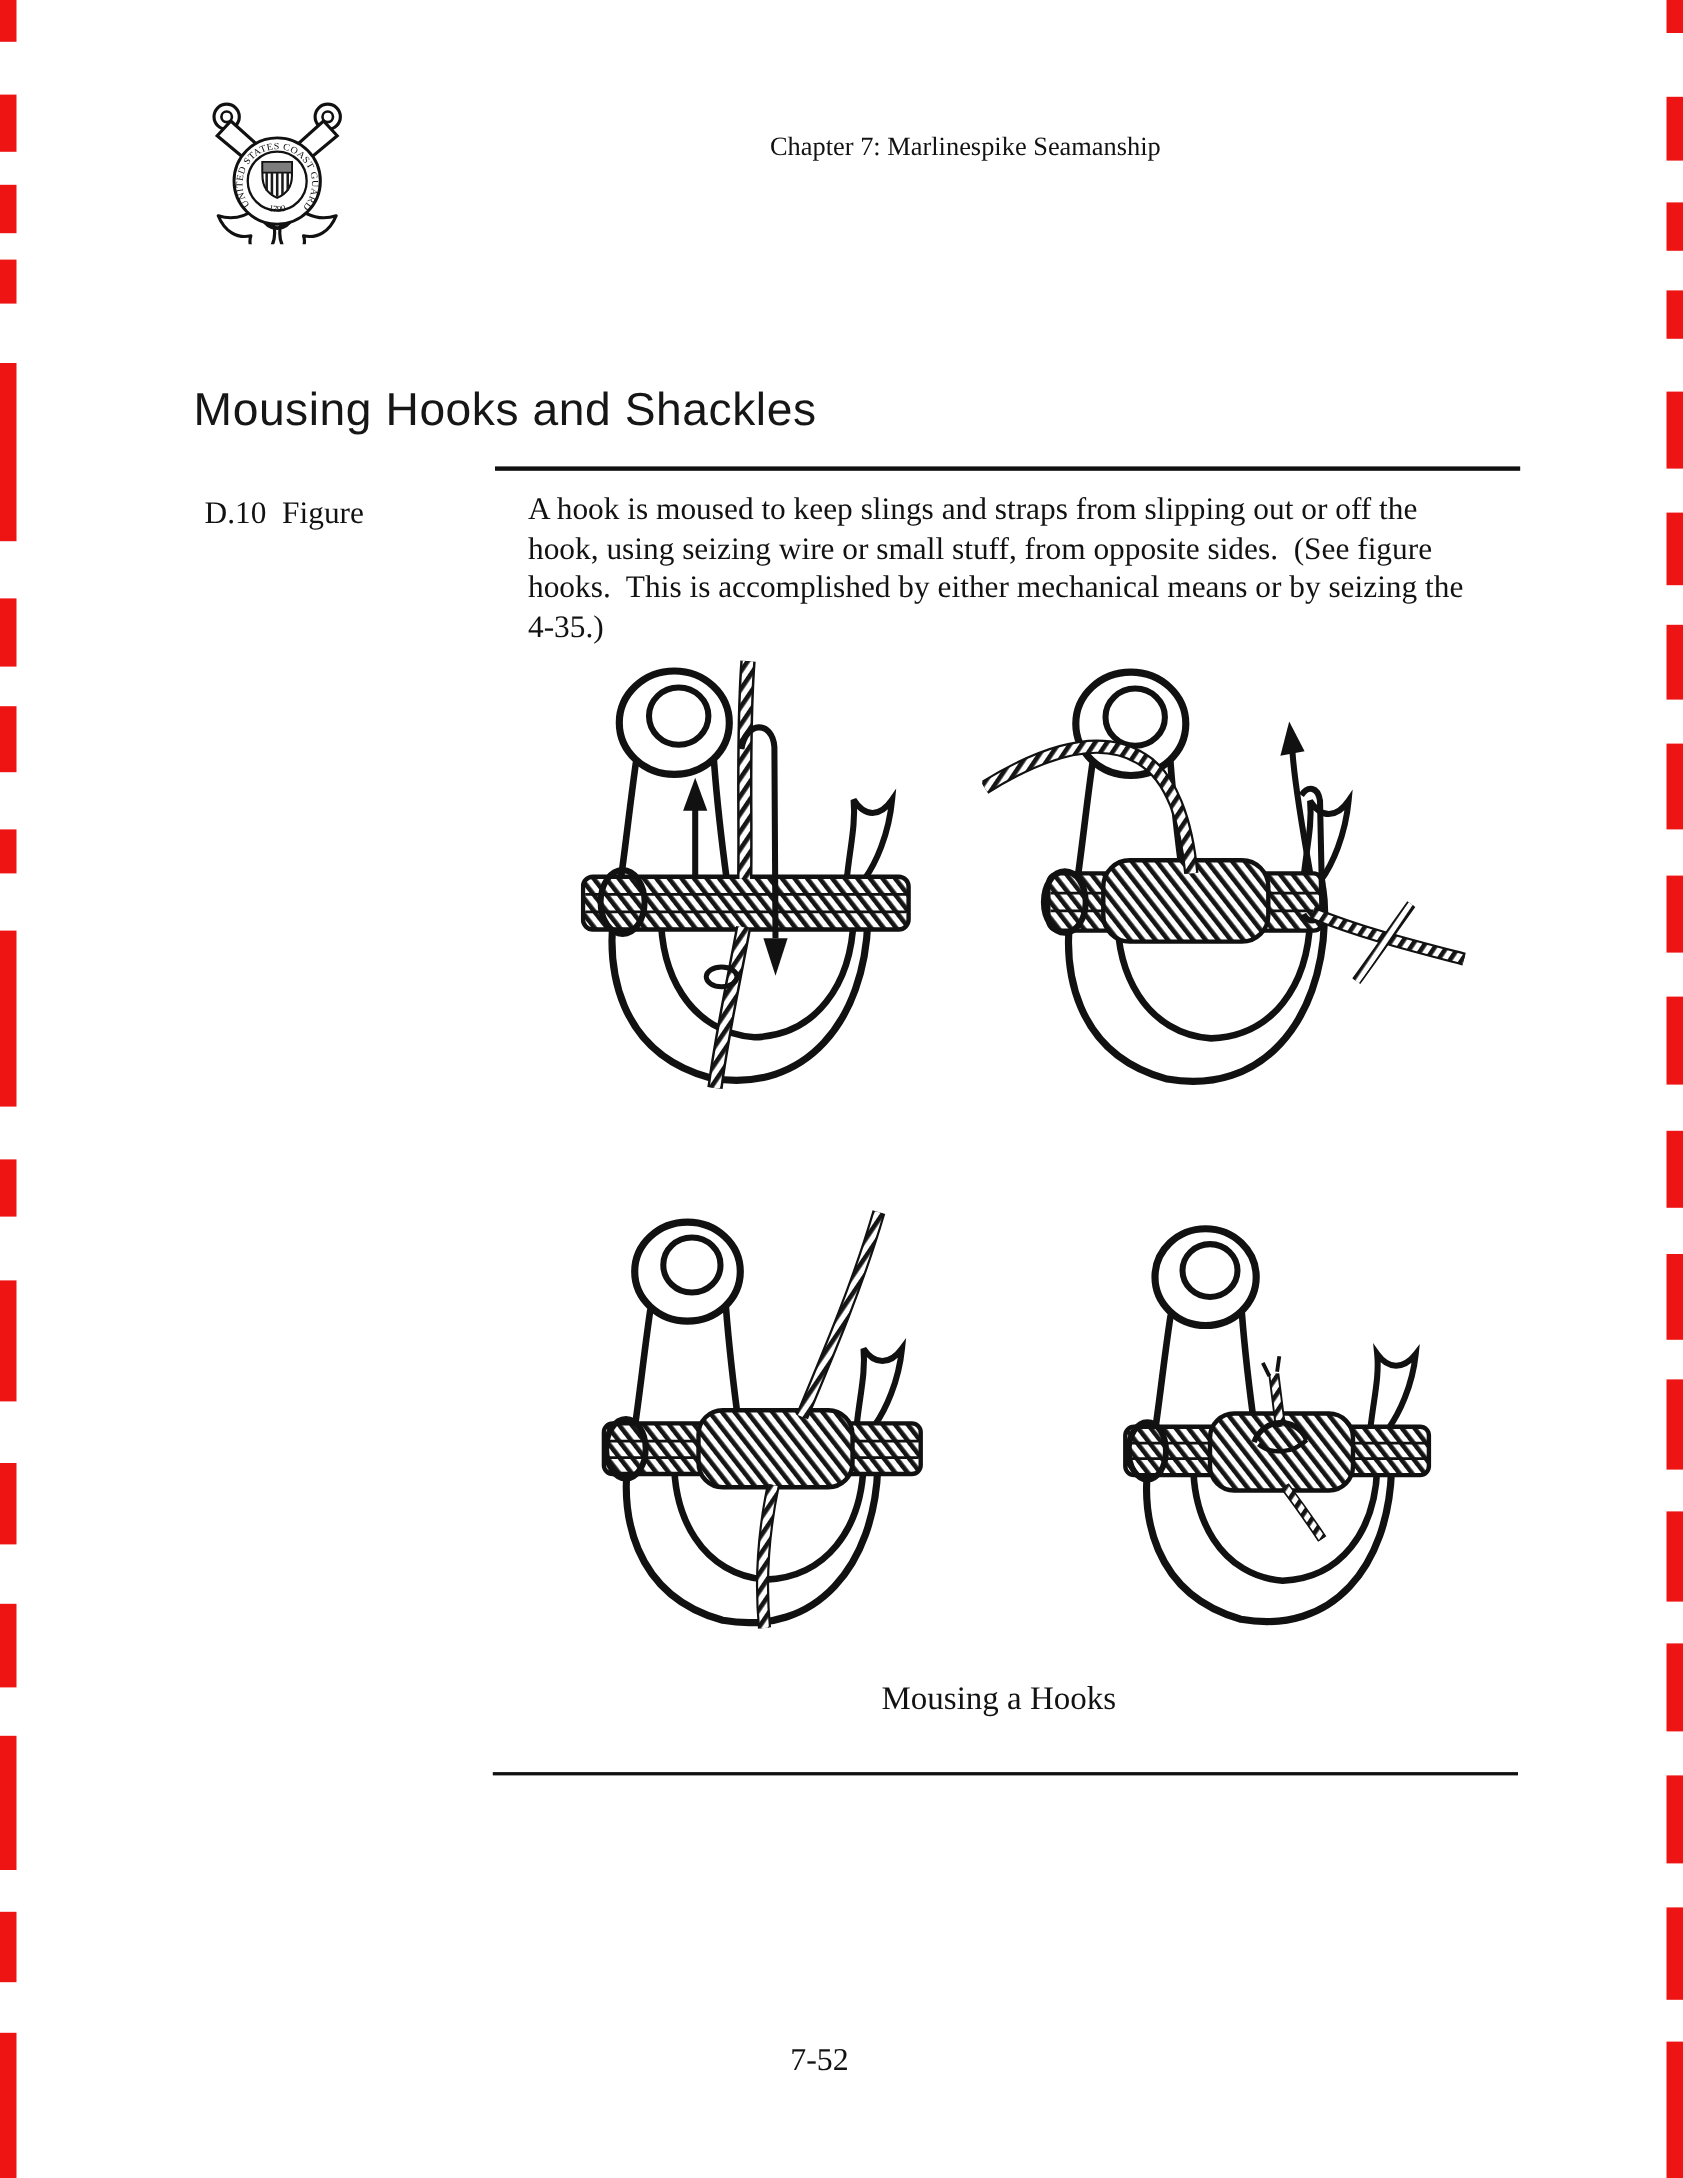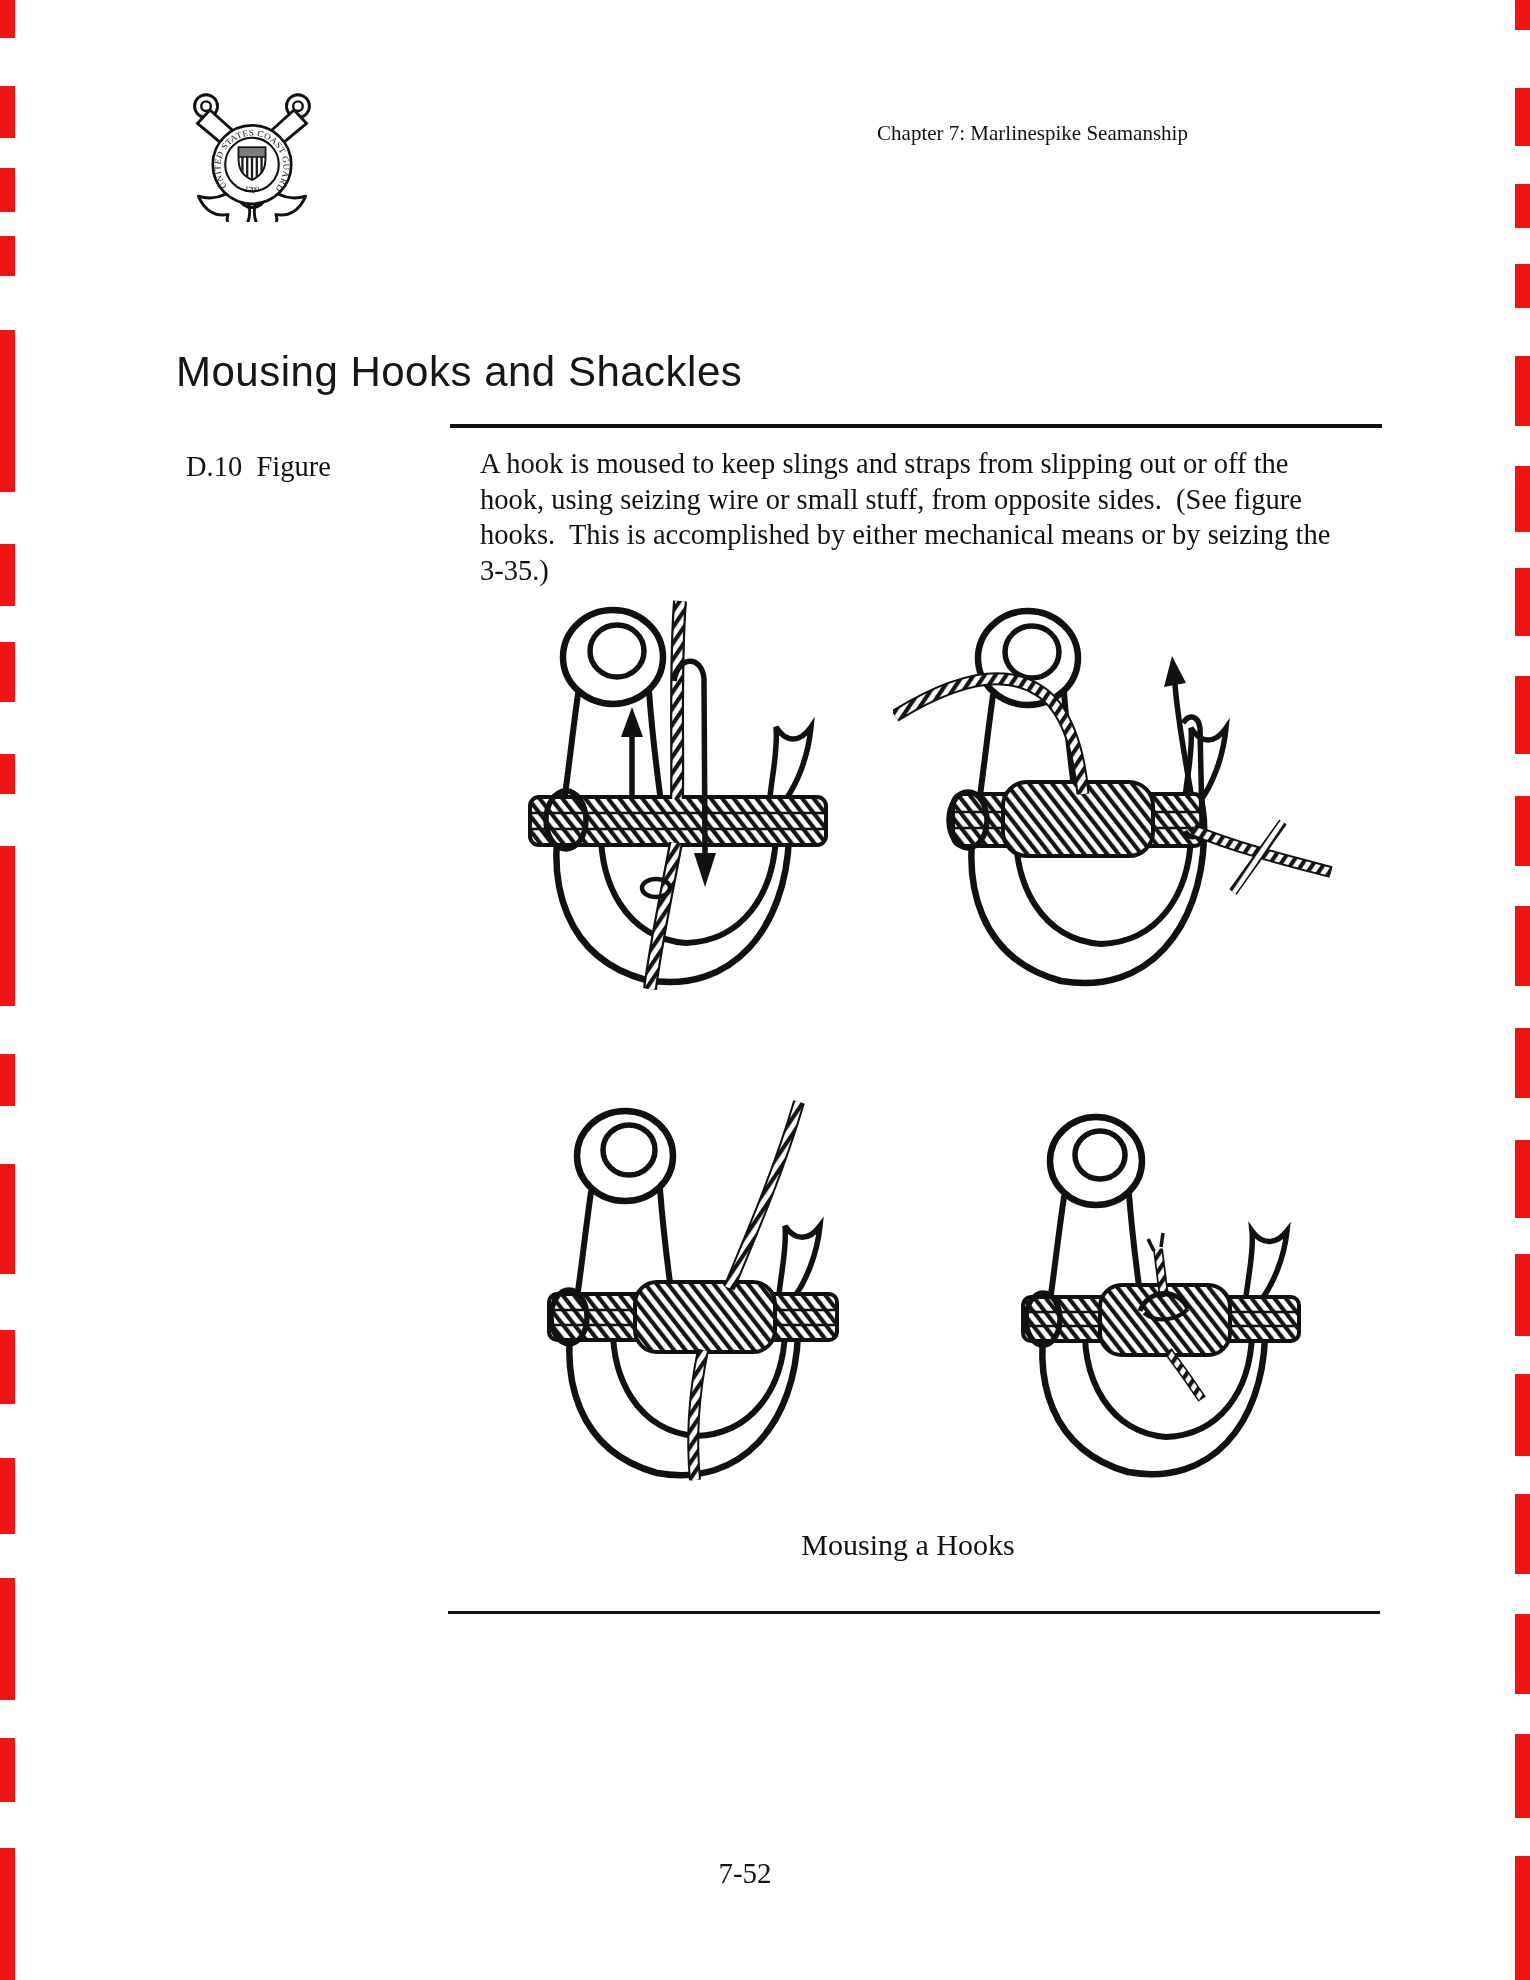--- a/index.html
+++ b/index.html
@@ -5,22 +5,22 @@
   html,body { margin:0; padding:0; background:#fff; }
   .page { width:1530px; height:1980px; position:relative; background:#fff; overflow:hidden;
           font-family:"Liberation Serif", serif; color:#121212; }
 
   .edge { position:absolute; top:0; bottom:0; width:15px; }
   .edge.left { left:0; } .edge.right { right:0; }
   .edge-mark { position:absolute; left:0; width:100%; }
 
   .logo { position:absolute; left:184px; top:88px; width:136px; height:134px; }
 
-  .chapter-header { position:absolute; top:121px; left:700px; width:665px; text-align:center;
-                    font-size:21px; }
+  .chapter-header { position:absolute; top:121px; left:700px; width:665px; text-align:left;
+                    font-size:24px; }
 
   .page-title { position:absolute; top:348px; left:176px; font-family:"Liberation Sans", sans-serif;
                 font-size:42px; color:#161616; letter-spacing:0.5px; }
 
   .rule { position:absolute; background:#101010; }
   .rule-top { left:450px; top:424px; width:932px; height:4px; }
   .rule-bottom { left:448px; top:1611px; width:932px; height:3px; }
 
   .section-label { position:absolute; left:186px; top:451px; font-size:28.5px; white-space:pre; }
 
@@ -140,21 +140,21 @@
   <div class="page-title">Mousing Hooks and Shackles</div>
 
   <div class="rule rule-top"></div>
 
   <div class="section-label">D.10  Figure</div>
 
   <div class="body-text">
     <div class="body-line">A hook is moused to keep slings and straps from slipping out or off the</div>
     <div class="body-line">hook, using seizing wire or small stuff, from opposite sides.  (See figure</div>
     <div class="body-line">hooks.  This is accomplished by either mechanical means or by seizing the</div>
-    <div class="body-line">3-35.)</div>
+    <div class="body-line">4-35.)</div>
   </div>
 
   <svg class="fig fig1" viewBox="0 0 304 394" xmlns="http://www.w3.org/2000/svg">
     <g stroke="#111" fill="none" stroke-linecap="round">
       <ellipse cx="85" cy="60" rx="50" ry="47" fill="#fff" stroke-width="6.5"></ellipse>
       <ellipse cx="89" cy="54" rx="27" ry="26" fill="#fff" stroke-width="5.5"></ellipse>
       <path d="M 50,97 C 44,140 41,170 36,205" stroke-width="6"></path>
       <path d="M 121,94 C 124,135 128,168 133,205" stroke-width="6"></path>
       <path d="M 36,200 C 14,290 40,362 118,383 C 205,398 258,330 261,240 C 262,220 260,206 255,192" stroke-width="6.5"></path>
       <path d="M 74,212 C 66,290 102,342 158,346 C 214,344 246,298 248,238 C 248,224 246,212 242,200" stroke-width="6"></path>

